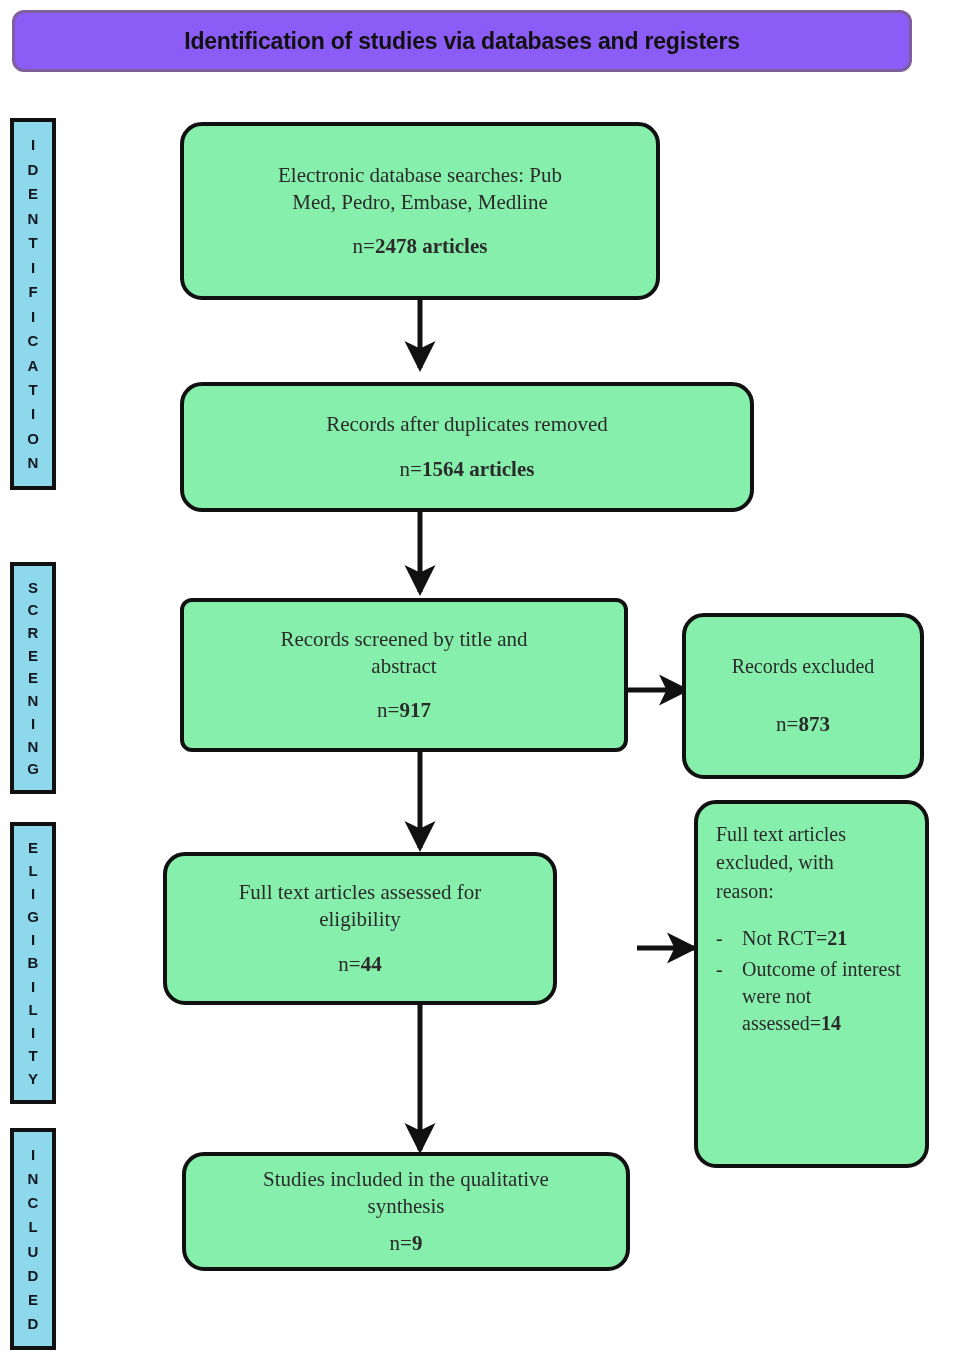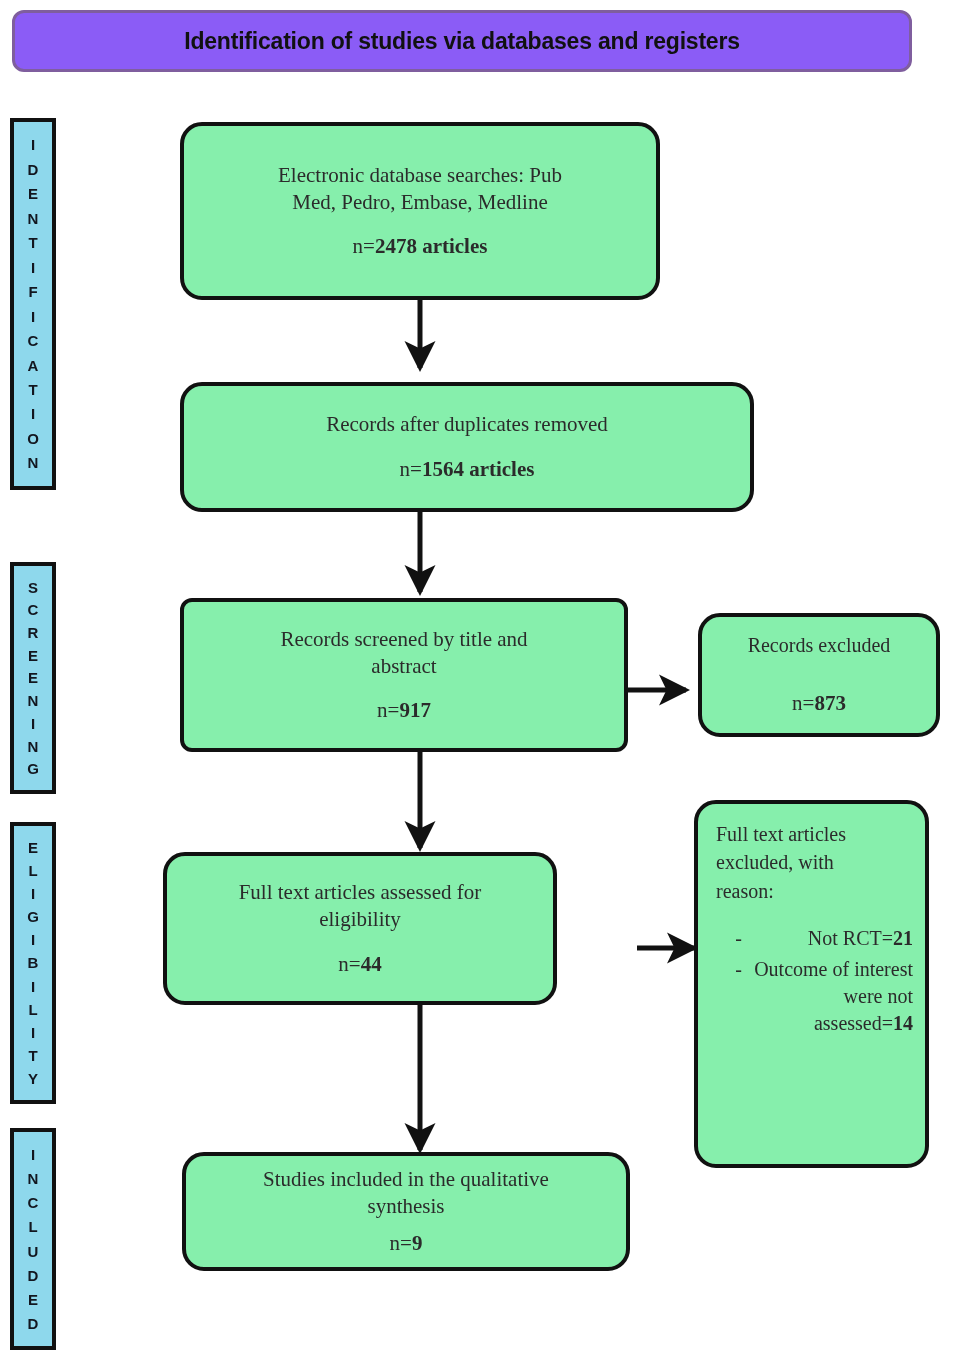--- a/index.html
+++ b/index.html
@@ -238,32 +238,32 @@
     <div class="line">Records after duplicates removed</div>
     <div class="count"><span class="lead">n=</span><span>1564 articles</span></div>
   </div>
 
   <div class="flow-box" id="box-screened" style="left:180px; top:598px; width:448px; height:154px;border-radius:12px;">
     <div class="line">Records screened by title and</div>
     <div class="line">abstract</div>
     <div class="count"><span class="lead">n=</span><span>917</span></div>
   </div>
 
-  <div class="flow-box side-box" id="box-records-excluded" style="left:698px; top:613px; width:242px; height:124px;">
+  <div class="flow-box side-box" id="box-records-excluded" style="left:682px; top:613px; width:242px; height:166px;">
     <div class="line">Records excluded</div>
     <div class="count"><span class="lead">n=</span><span>873</span></div>
   </div>
 
   <div class="flow-box" id="box-fulltext" style="left:163px; top:852px; width:394px; height:153px;">
     <div class="line">Full text articles assessed for</div>
     <div class="line">eligibility</div>
     <div class="count"><span class="lead">n=</span><span>44</span></div>
   </div>
 
-  <div class="flow-box reasons-box" id="box-fulltext-excluded" style="left:694px; top:800px; width:235px; height:368px;text-align:right;">
+  <div class="flow-box reasons-box" id="box-fulltext-excluded" style="left:694px; top:800px; width:235px; height:368px;">
     <div class="rline">Full text articles</div>
     <div class="rline">excluded, with</div>
     <div class="rline">reason:</div>
     <ul class="reasons-list">
       <li>
         <span class="dash">-</span>
         <span class="rtext"><span>Not RCT=</span><b>21</b></span>
       </li>
       <li>
         <span class="dash">-</span>

